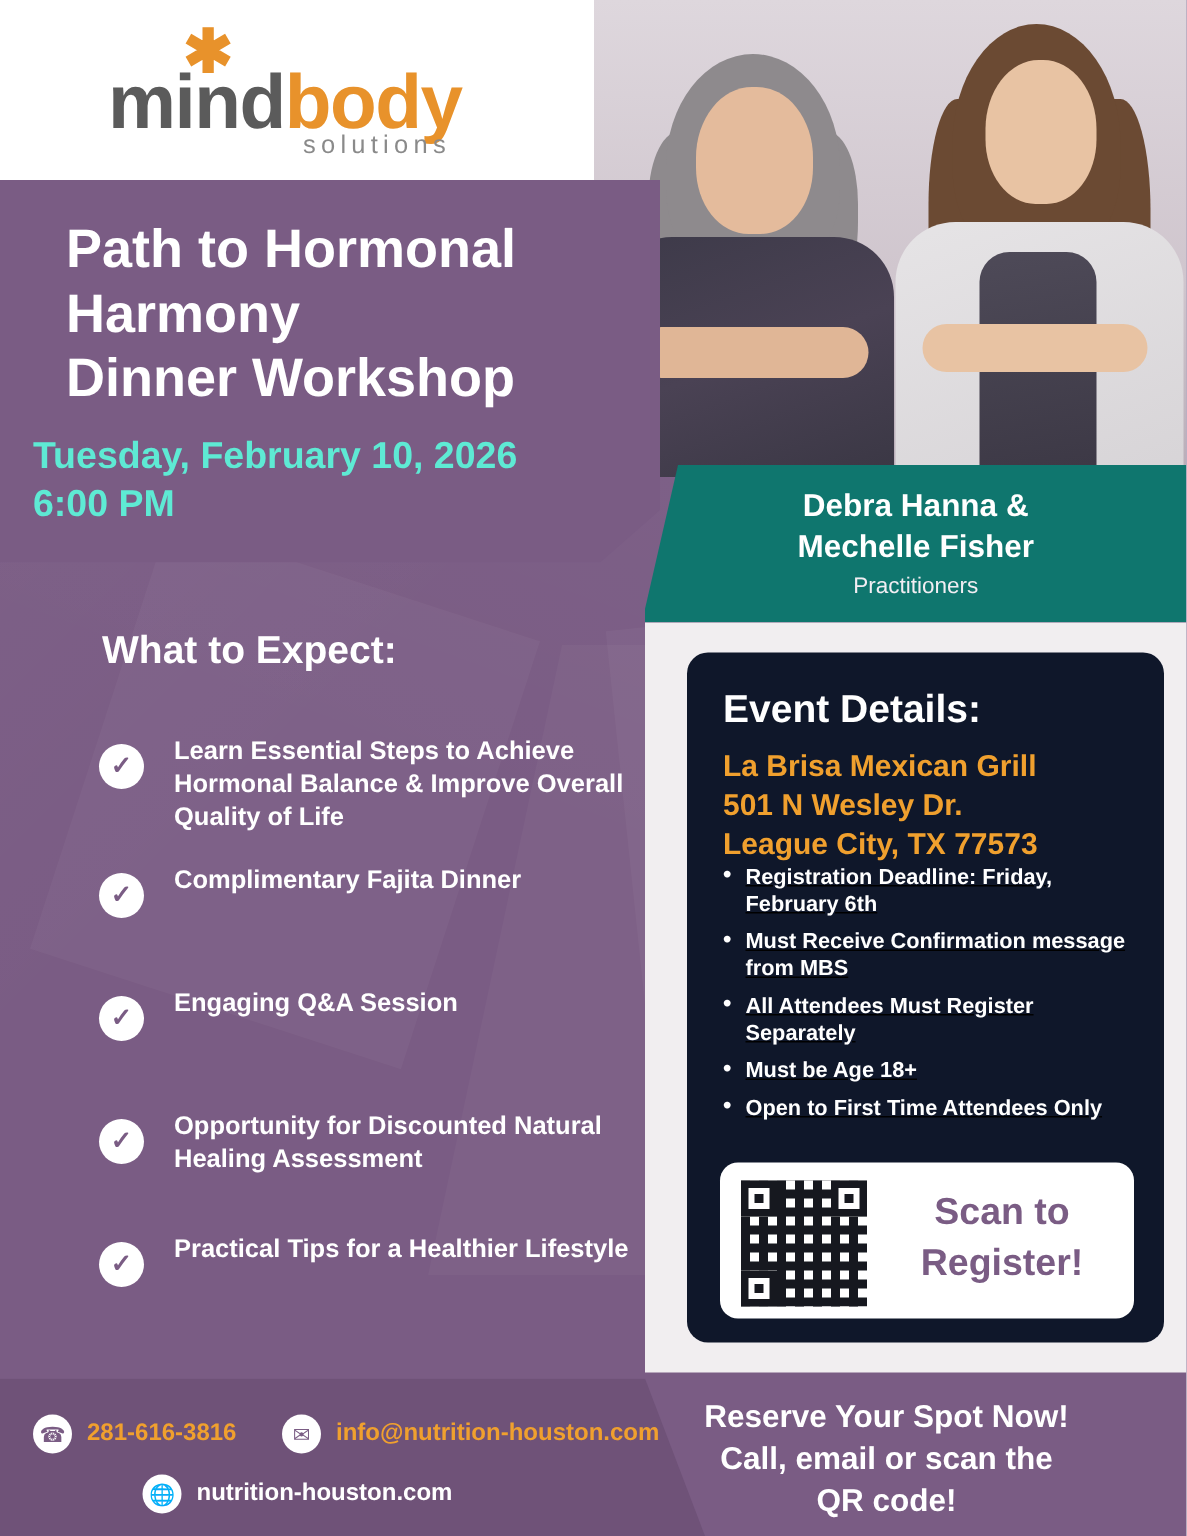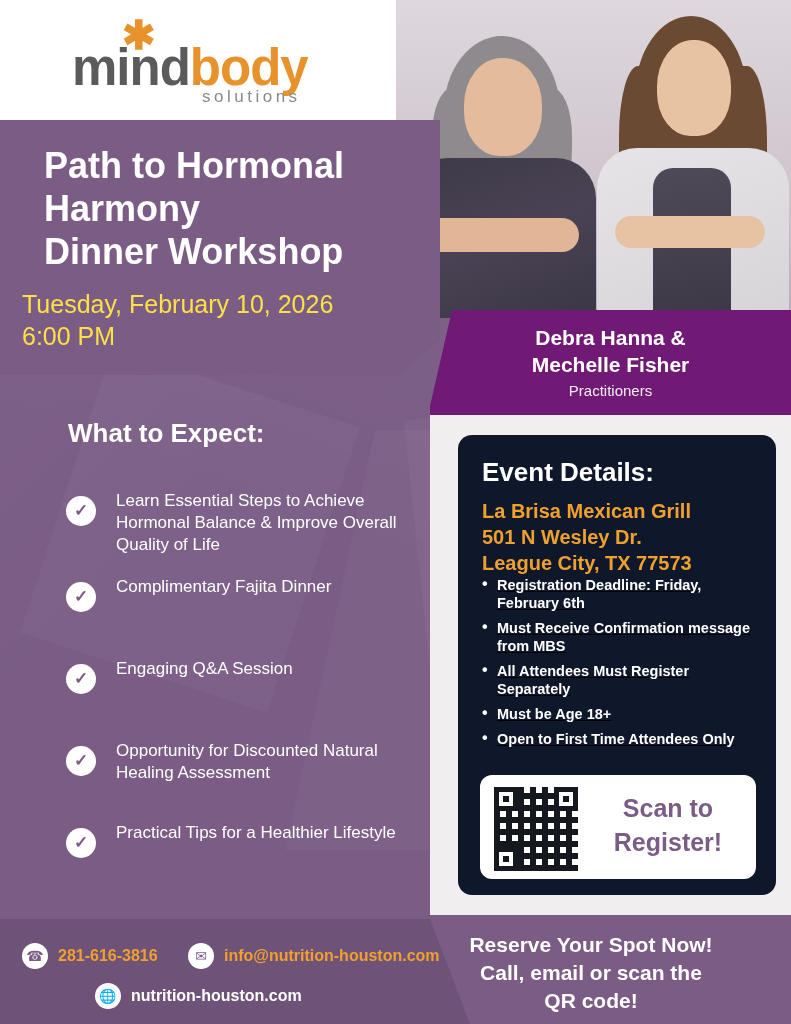--- a/index.html
+++ b/index.html
@@ -97,48 +97,48 @@
     position: absolute; left: 0; top: 120px; width: 440px; height: 255px;
     background: #7a5c84;
     clip-path: polygon(0 0, 440px 0, 440px 220px, 400px 255px, 0 255px);
   }
   .title {
     position: absolute; left: 22px; top: 144px; width: 400px;
     color: #ffffff; font-size: 36px; font-weight: bold; line-height: 43px; margin-left: 22px;
   }
   .title-date {
     position: absolute; left: 22px; top: 288px; width: 420px;
-    color: #fde047; font-size: 25px; font-weight: normal; line-height: 32px;
+    color: #5eead4; font-size: 25px; font-weight: bold; line-height: 32px;
   }
 
   
   .speakers {
     position: absolute; left: 430px; top: 310px; width: 361px; height: 105px;
-    background: #701a75;
+    background: #0f766e;
     clip-path: polygon(22px 0, 361px 0, 361px 105px, 0 105px, 0 96px);
     text-align: center;
   }
   .speakers-names {
     margin-top: 14px; color: #ffffff; font-size: 21px; font-weight: bold; line-height: 27px;
   }
   .speakers-role { color: #f2eef3; font-size: 15px; margin-top: 4px; }
 
   
   .expect-title {
     position: absolute; left: 68px; top: 418px;
     color: #ffffff; font-size: 26px; font-weight: bold;
   }
   .list { position: absolute; left: 66px; top: 490px; width: 360px; }
   .list-item { position: relative; min-height: 62px; margin-bottom: 20px; padding-left: 50px; }
   .check {
     position: absolute; left: 0; top: 6px; width: 30px; height: 30px;
     border-radius: 50%; background: #ffffff; color: #7a5c84;
     font-size: 17px; font-weight: bold; text-align: center; line-height: 30px;
   }
-  .list-text { color: #ffffff; font-size: 17px; font-weight: normal; line-height: 22px; }
+  .list-text { color: #ffffff; font-size: 17px; font-weight: bold; line-height: 22px; }
 
   
   .right-panel {
     position: absolute; left: 430px; top: 415px; width: 361px; height: 500px;
     background: #f1eef0;
   }
   .details-card {
     position: absolute; left: 458px; top: 435px; width: 318px; height: 460px;
     background: #0f172a; border-radius: 14px; padding: 22px 20px 0 24px;
   }

